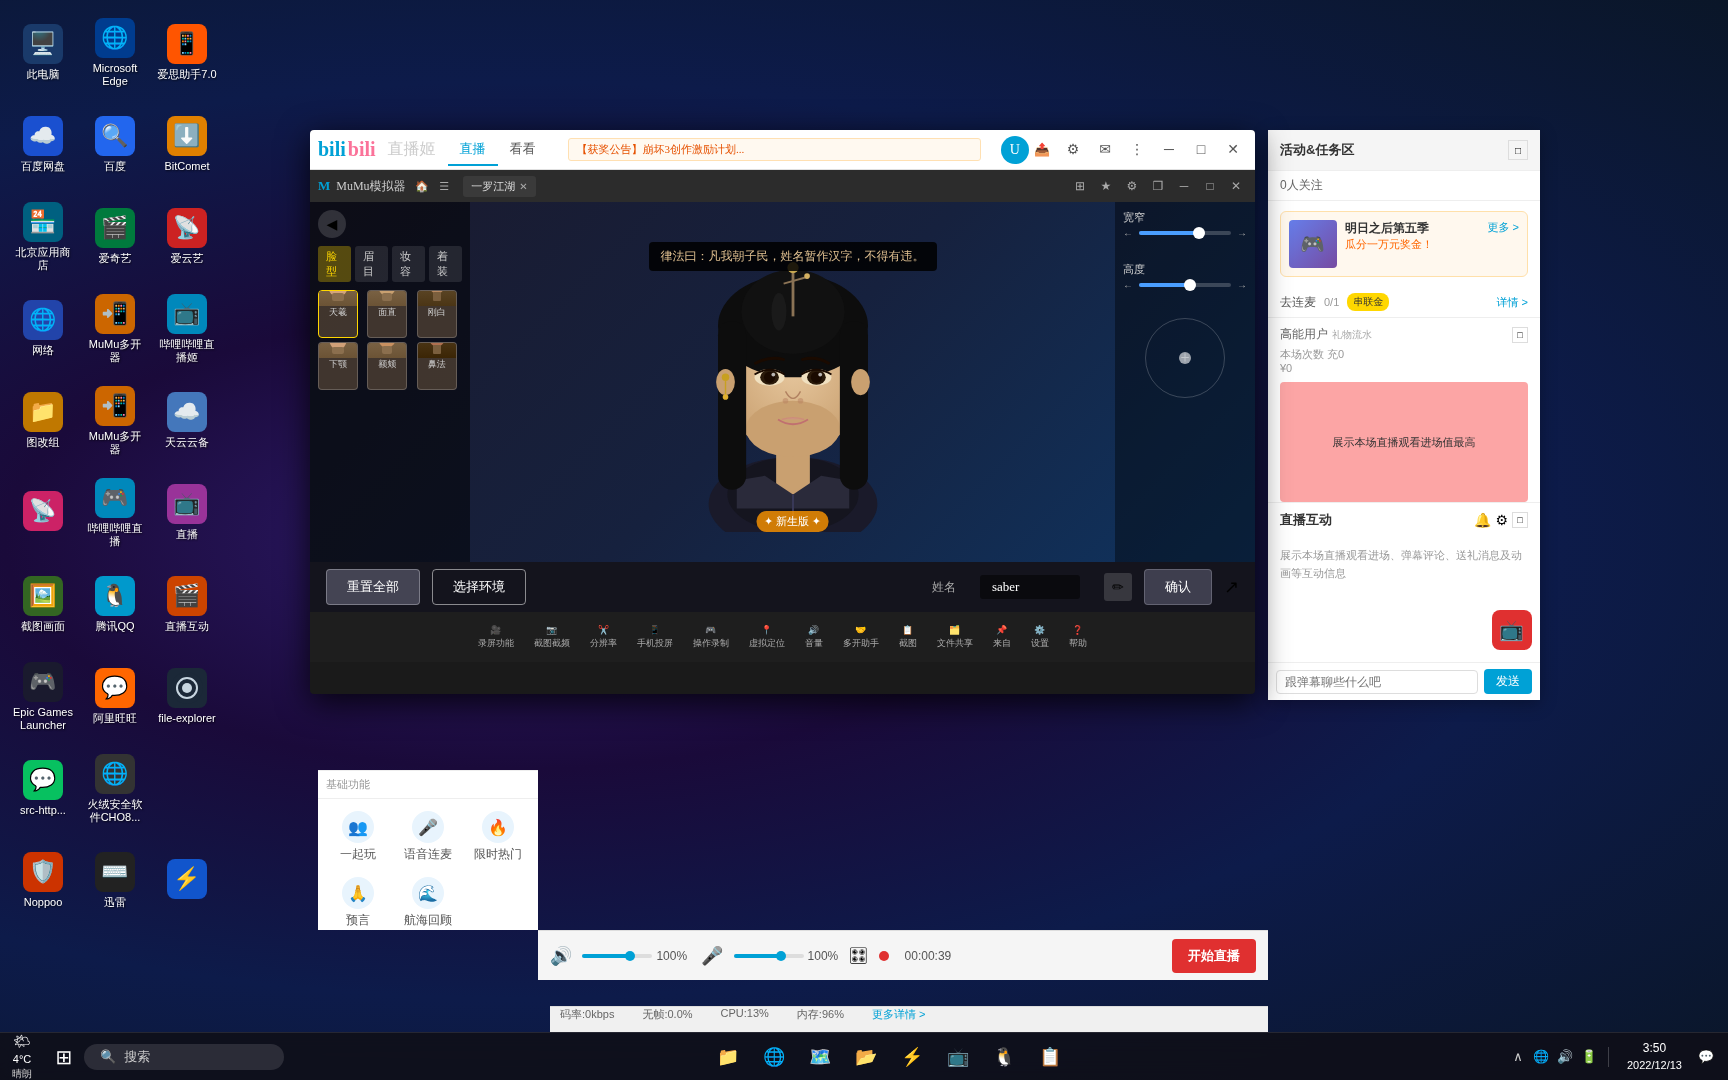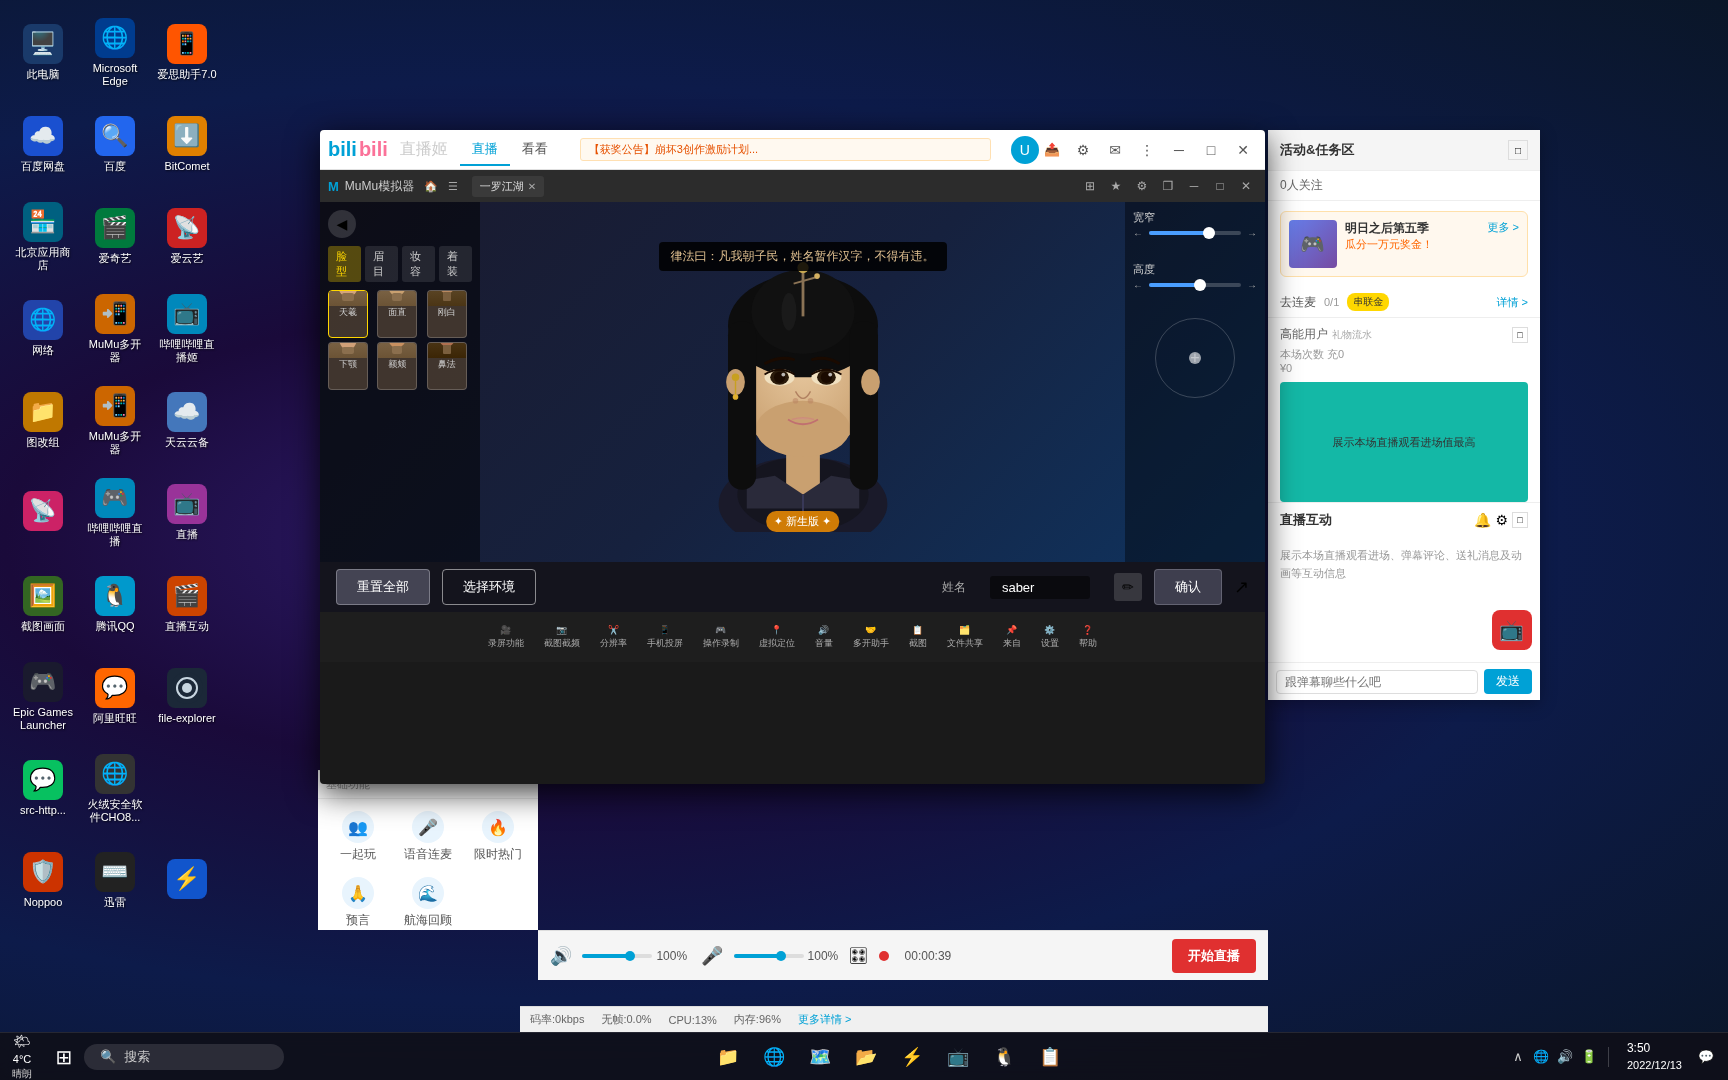--- a/index.html
+++ b/index.html
@@ -158,39 +158,40 @@
       height: 20px;
       display: flex;
       align-items: center;
       justify-content: center;
       font-size: 13px;
       color: #ccc;
       cursor: pointer;
     }
 
     .clock {
-      text-align: left;
+      text-align: center;
       color: #fff;
       font-size: 12px;
       line-height: 1.5;
       padding: 0 8px;
     }
 
     
     .main-window {
       position: absolute;
       top: 130px;
-      left: 320px;
+      left: 310px;
       width: 945px;
-      height: 654px;
+      height: 564px;
       background: #1a1a1a;
       border-radius: 4px;
       overflow: hidden;
       box-shadow: 0 8px 32px rgba(0,0,0,0.8);
       z-index: 100;
+      font-family: Liberation Serif, serif;
     }
 
     
     .bili-topbar {
       height: 40px;
       background: #fff;
       display: flex;
       align-items: center;
       padding: 0 8px;
       gap: 8px;
@@ -989,21 +990,21 @@
   <div style="padding:8px 12px;">
     <div style="display:flex; align-items:center; gap:4px; margin-bottom:4px;">
       <span style="font-size:12px; color:#666;">高能用户</span>
       <span style="font-size:10px; color:#aaa;">礼物流水</span>
       <div style="width:16px; height:16px; border:1px solid #ddd; display:flex; align-items:center; justify-content:center; font-size:9px; margin-left:auto; cursor:pointer;">□</div>
     </div>
     <div style="font-size:11px; color:#999;">本场次数 充0</div>
     <div style="font-size:11px; color:#999;">¥0</div>
   </div>
 
-  <div style="flex:1; background:#14b8a6; margin:0 12px; border-radius:4px; min-height:120px; display:flex; align-items:center; justify-content:center;">
+  <div style="flex:1; background:#fca5a5; margin:0 12px; border-radius:4px; min-height:120px; display:flex; align-items:center; justify-content:center;">
     <span style="color:#333; font-size:11px; text-align:center; padding:8px;">展示本场直播观看进场值最高</span>
   </div>
 
   <div style="padding:8px 12px; border-top:1px solid #eee; display:flex; align-items:center; justify-content:space-between;">
     <span style="font-size:13px; font-weight:bold; color:#333;">直播互动</span>
     <div style="display:flex; gap:4px;">
       <span style="font-size:14px; cursor:pointer;">🔔</span>
       <span style="font-size:14px; cursor:pointer;">⚙</span>
       <div style="width:16px; height:16px; border:1px solid #ddd; display:flex; align-items:center; justify-content:center; font-size:9px; cursor:pointer;">□</div>
     </div>
@@ -1070,21 +1071,21 @@
   <span style="font-size:16px; cursor:pointer;">🎛</span>
 
   <div style="display:flex; align-items:center; gap:16px;">
     <div style="width:10px; height:10px; background:#e03030; border-radius:50%;"></div>
     <span style="font-size:12px; color:#555;">00:00:39</span>
   </div>
 
   <div style="background:#e03030; color:#fff; padding:8px 16px; border-radius:4px; font-size:13px; font-weight:bold; cursor:pointer; margin-left:auto;">开始直播</div>
 </div>
 
-<div style="position:absolute; bottom:48px; left:520px; right:460px; height:26px; background:#f0f0f0; display:flex; align-items:center; padding:0 10px; gap:17px; font-size:11px; color:#666; border-top:1px solid #ddd; z-index:97;">
+<div style="position:absolute; bottom:48px; left:550px; right:460px; height:26px; background:#f0f0f0; display:flex; align-items:flex-start; padding:0 10px; gap:28px; font-size:11px; color:#666; border-top:1px solid #ddd; z-index:97;">
   <span>码率:0kbps</span>
   <span>无帧:0.0%</span>
   <span>CPU:13%</span>
   <span>内存:96%</span>
   <span style="color:#00a1d6; cursor:pointer;">更多详情 &gt;</span>
 </div>
 
 <div class="taskbar">
 
   <div class="weather-widget">

